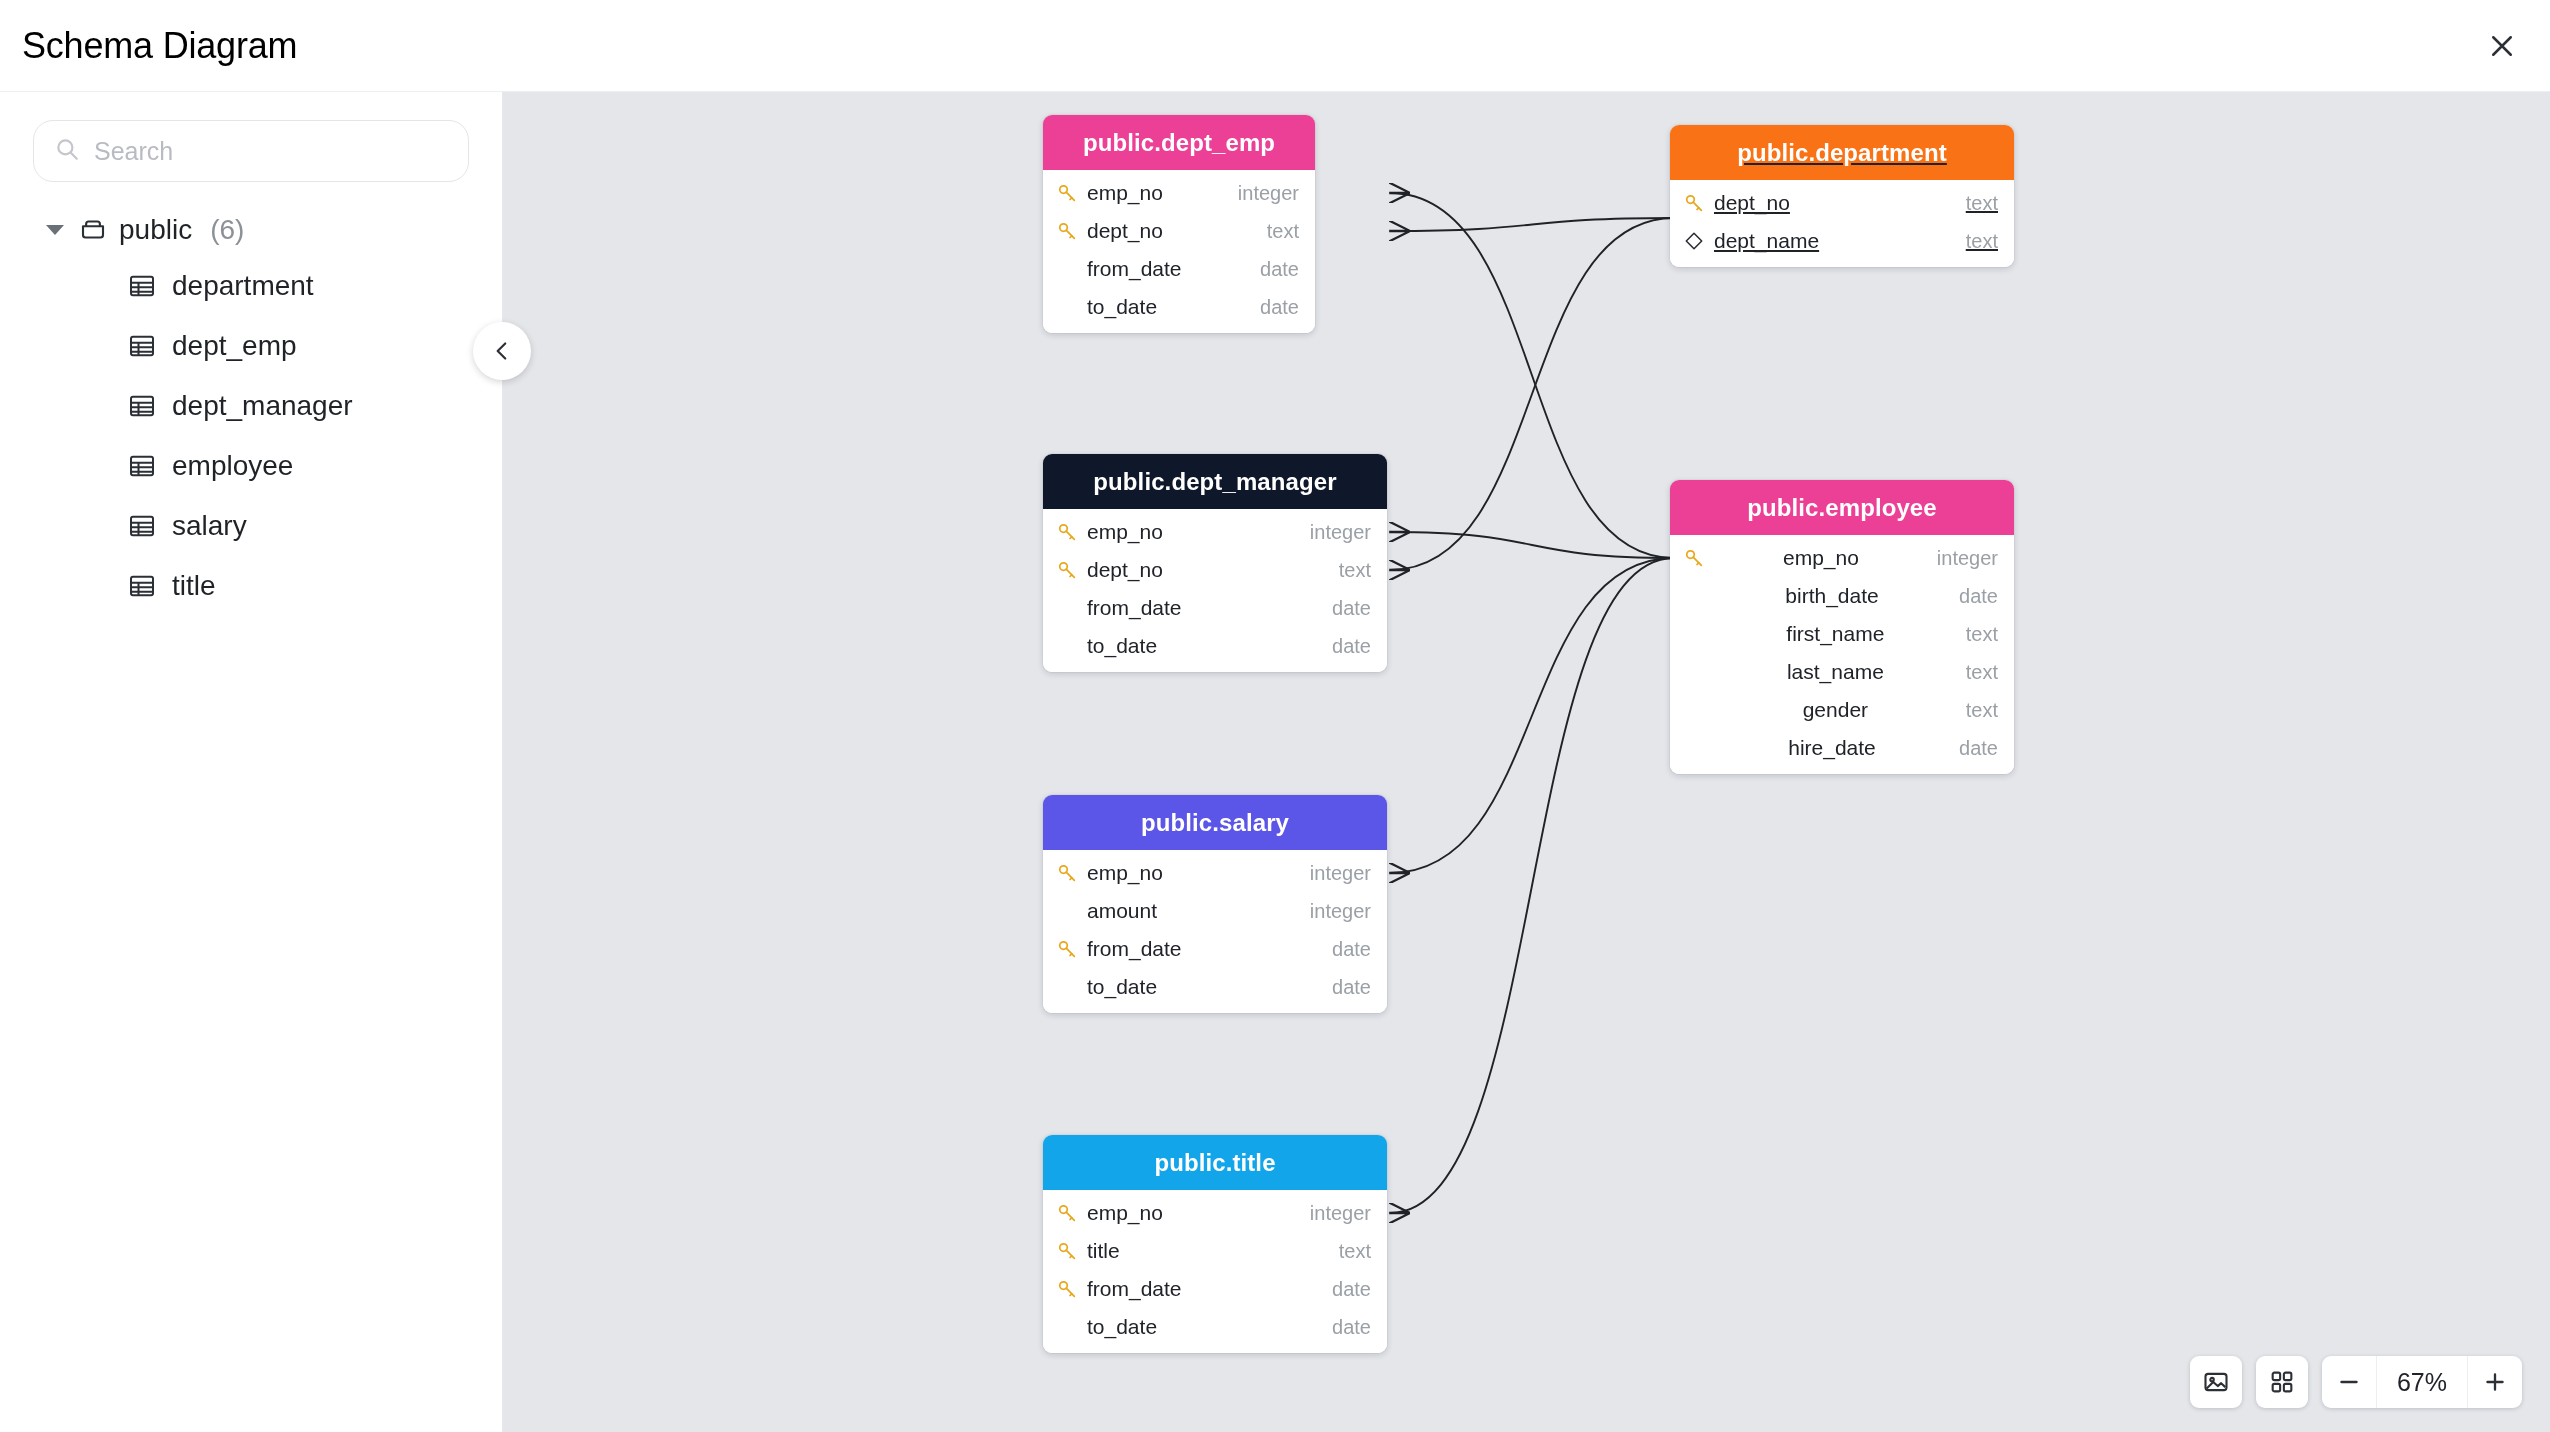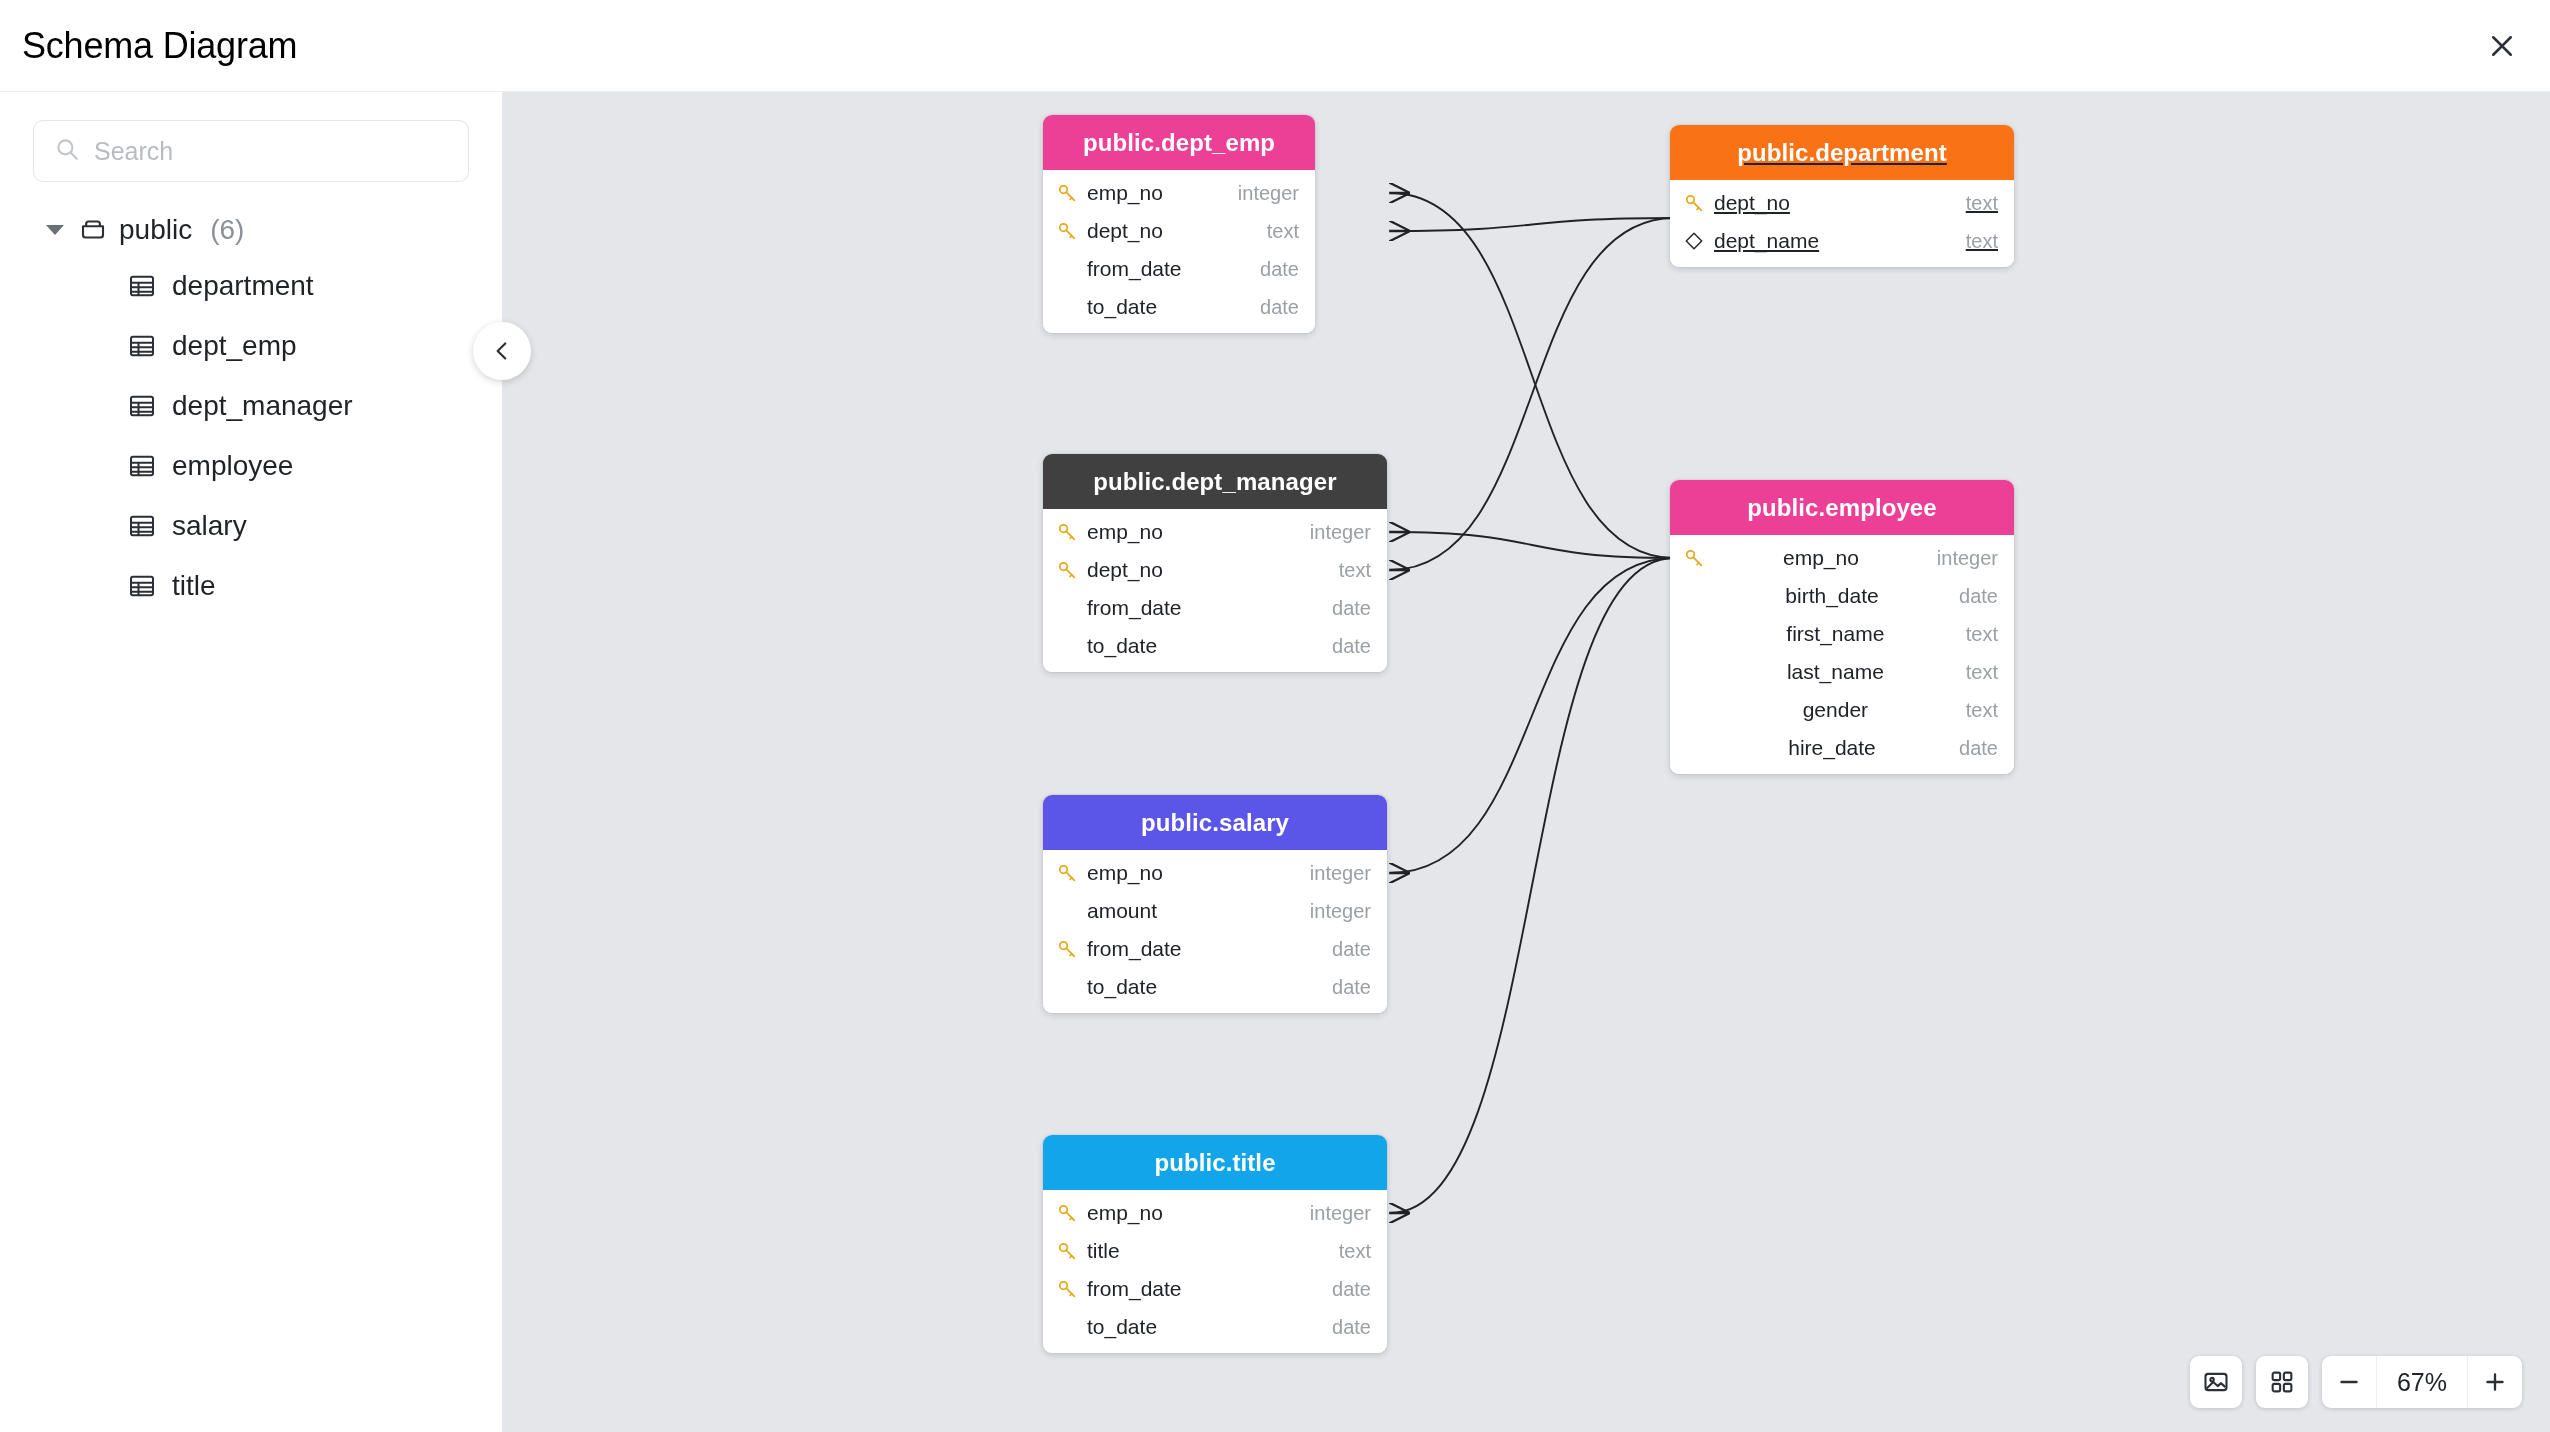--- a/index.html
+++ b/index.html
@@ -33,21 +33,21 @@
   .body { flex:1; display:flex; min-height:0; position:relative; }
 
   
   .sidebar {
     width:503px; flex:0 0 503px; background:#ffffff;
     border-right:1px solid #e6e8eb; position:relative;
     padding:0; display:flex; flex-direction:column;
   }
   .search-wrap { padding:28px 33px 0 33px; }
   .search-box {
-    height:62px; border:1px solid #e3e5e8; border-radius:10px;
+    height:62px; border:1px solid #e3e5e8; border-radius:20px;
     display:flex; align-items:center; gap:14px; padding:0 20px;
     background:#fff;
   }
   .search-box svg { width:26px; height:26px; flex:0 0 26px; }
   .search-input {
     border:none; outline:none; font-size:25px; color:#1f2328;
     font-family:"Liberation Sans", sans-serif; width:100%; background:transparent;
   }
   .search-input::placeholder { color:#b8bcc2; }
 
@@ -287,21 +287,21 @@
               <div class="col-row">
                 <span class="col-icon"><svg viewBox="0 0 24 24" fill="none" stroke="#2b2f36" stroke-width="1.7" stroke-linejoin="round">
                     <path d="M12 3.6 L20.4 12 L12 20.4 L3.6 12 Z"></path>
                   </svg></span>
                 <span class="col-name">dept_name</span>
                 <span class="col-type">text</span>
               </div>
             </div>
           </div>
           <div class="node" style="left: 540px; top: 362px; width: 344px;">
-            <div class="node-head" style="background: #404040;">public.dept_manager</div>
+            <div class="node-head" style="background: #0f172a;">public.dept_manager</div>
             <div class="node-body">
               <div class="col-row">
                 <span class="col-icon"><svg viewBox="0 0 24 24" fill="none" stroke="#e8a81c" stroke-width="1.9" stroke-linecap="round" stroke-linejoin="round">
                     <circle cx="8.2" cy="8.2" r="4.1"></circle>
                     <path d="M11.1 11.1 L20 20"></path>
                     <path d="M17.2 17.2 L15.3 19.1"></path>
                   </svg></span>
                 <span class="col-name">emp_no</span>
                 <span class="col-type">integer</span>
               </div>

